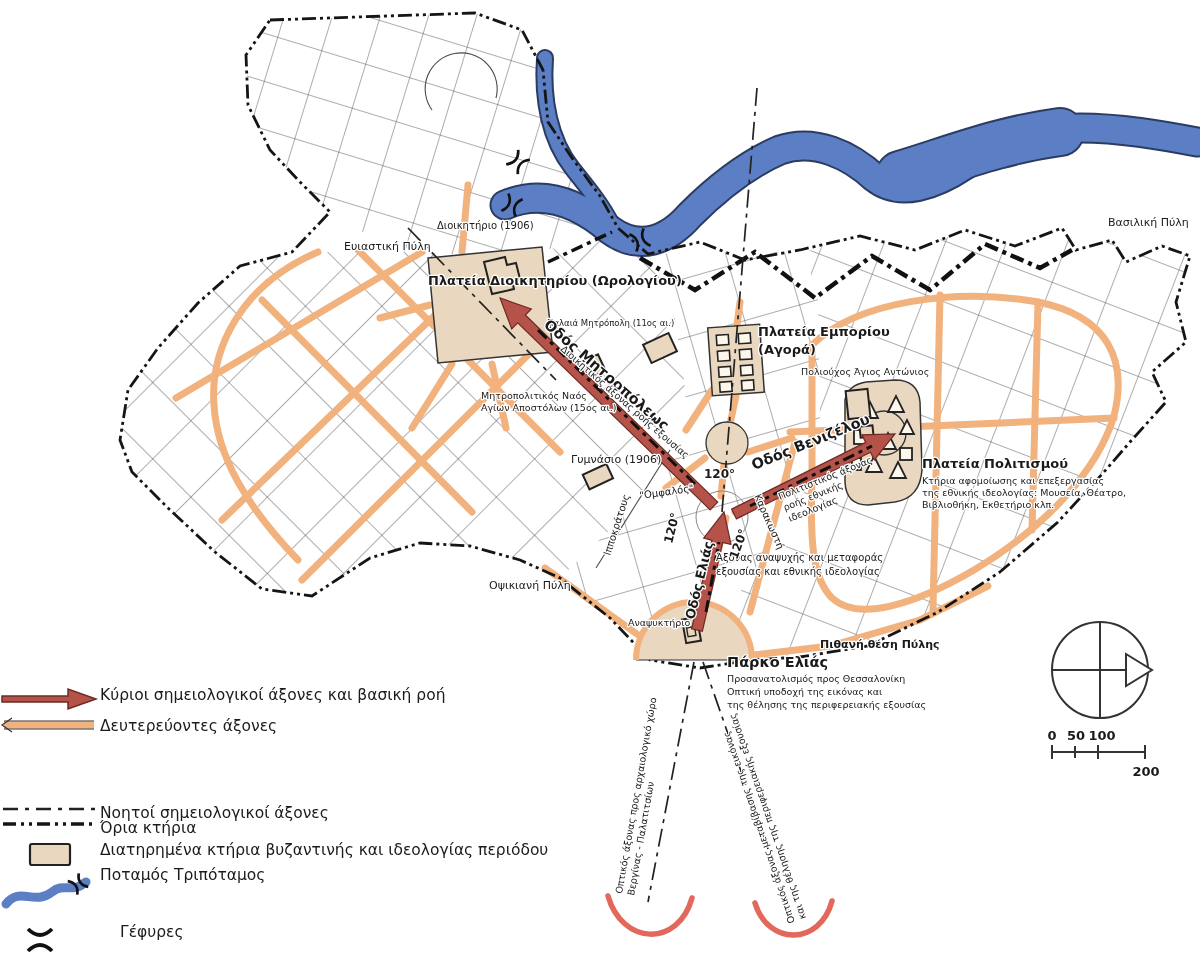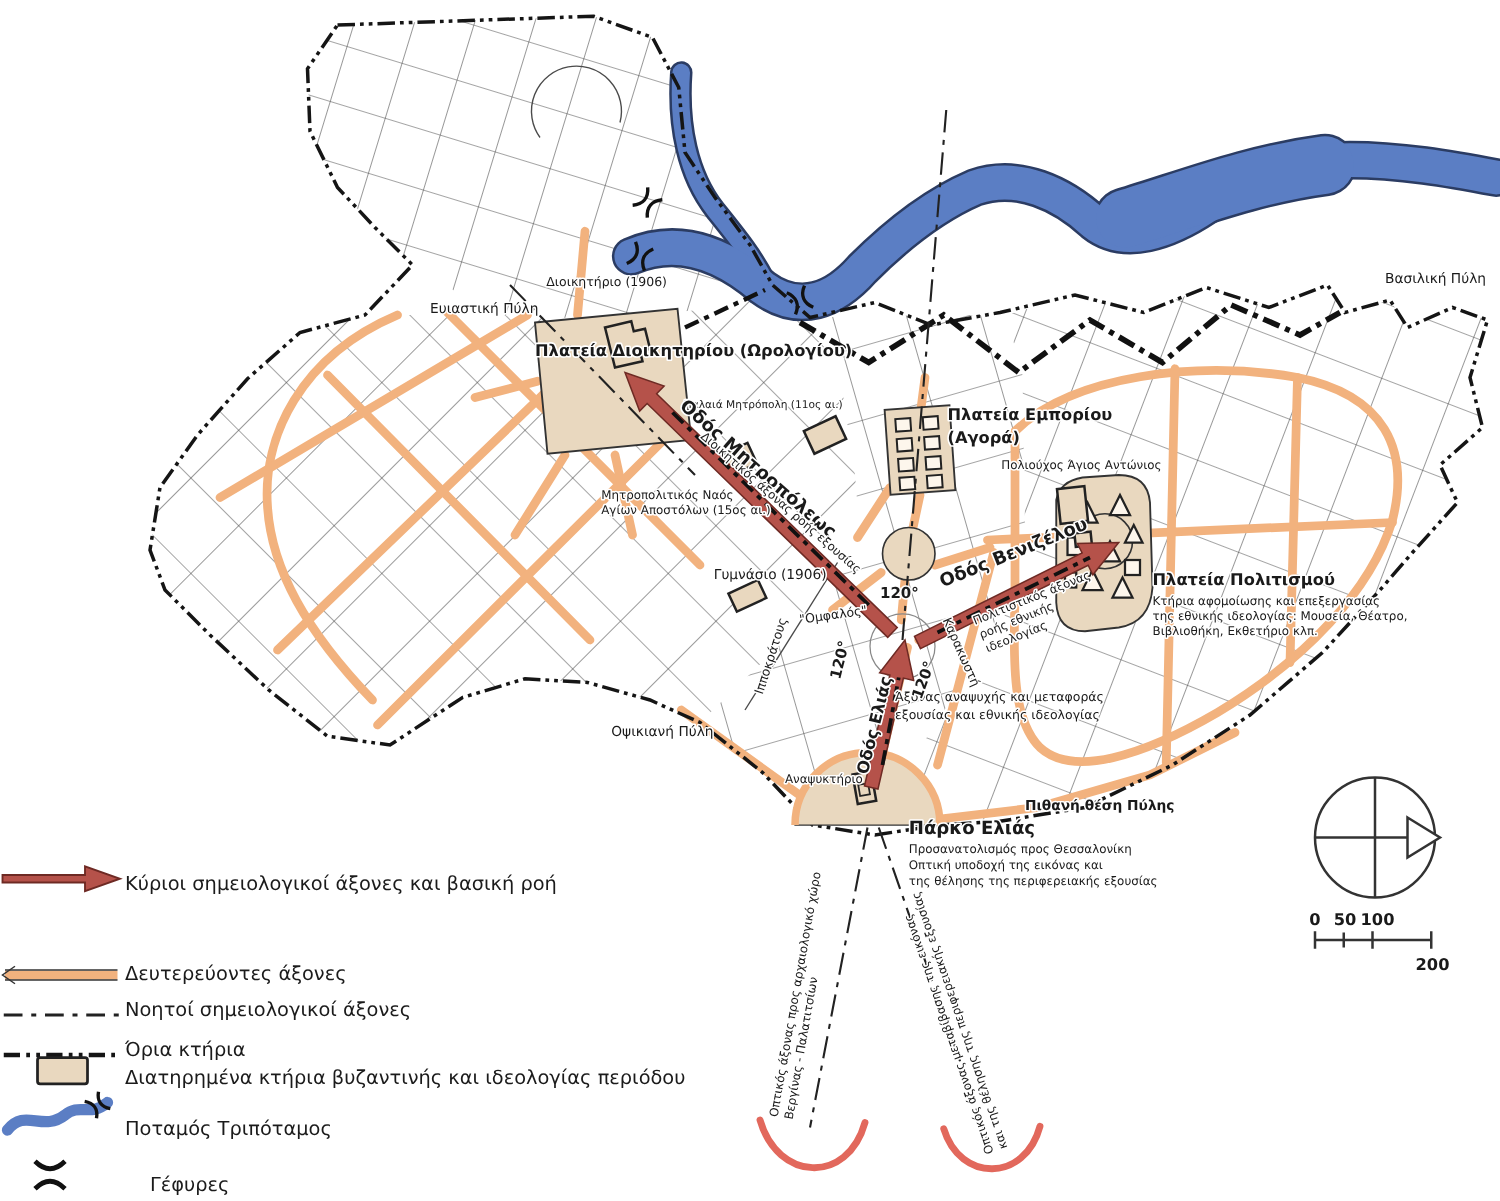--- a/index.html
+++ b/index.html
@@ -9,21 +9,21 @@
   
   text{font-family:"DejaVu Sans",sans-serif;fill:#1a1a1a;paint-order:stroke;stroke:#ffffff;stroke-width:2.5px;stroke-linejoin:round;}
   .s8{font-size:8.5px}.s9{font-size:9.5px}.s10{font-size:10px}.s11{font-size:11px}
   .bd{font-weight:bold}
   .b12{font-size:12px;font-weight:bold}
   .b13{font-size:13px;font-weight:bold}
   .b14{font-size:14.5px;font-weight:bold}
   .scalenum{font-size:13px;font-weight:bold;stroke-width:0}
   
   .legend{position:absolute;left:0;top:0;width:660px;height:961px;pointer-events:none;}
-  .lrow{position:absolute;left:0;display:flex;align-items:flex-end;height:30px;}
+  .lrow{position:absolute;left:0;display:flex;align-items:flex-start;height:30px;}
   .lsym{flex:0 0 100px;width:100px;display:flex;justify-content:center;align-items:center;}
   .llab{font-size:15.5px;color:#1b1b1b;white-space:nowrap;}
 </style>
 </head>
 <body>
 
 <div class="canvas">
 
 <svg width="1200" height="961" viewBox="0 0 1200 961">
   <defs>
@@ -245,34 +245,34 @@
 
   <div class="lrow" style="top:686px">
     <span class="lsym">
       <svg width="100" height="26">
             <polygon points="2,10 68,10 68,3 96,13 68,23 68,16 2,16" fill="#b5524a" stroke="#6e2a24" stroke-width="1.5"></polygon>
           </svg>
     </span>
     <span class="llab">Κύριοι σημειολογικοί άξονες και βασική ροή</span>
   </div>
 
-  <div class="lrow" style="top:758px">
+  <div class="lrow" style="top:717px">
     <span class="lsym">
       <svg width="100" height="16">
         <line x1="4" y1="8" x2="94" y2="8" stroke="#f2b27e" stroke-width="7"></line>
         <line x1="4" y1="4" x2="94" y2="4" stroke="#333" stroke-width="1.2"></line>
         <line x1="4" y1="12" x2="94" y2="12" stroke="#333" stroke-width="1.2"></line>
         <polyline points="12,1 2,8 12,15" fill="none" stroke="#333" stroke-width="1.2"></polyline>
       </svg>
     </span>
     <span class="llab">Δευτερεύοντες άξονες</span>
   </div>
 
 
-  <div class="lrow" style="top:787px">
+  <div class="lrow" style="top:804px">
     <span class="lsym">
       <svg width="100" height="10">
             <line x1="3" y1="5" x2="95" y2="5" stroke="#222" stroke-width="2.5" stroke-dasharray="15 7 4 7"></line>
           </svg>
     </span>
     <span class="llab">Νοητοί σημειολογικοί άξονες</span>
   </div>
 
   <div class="lrow" style="top:819px">
     <span class="lsym">

